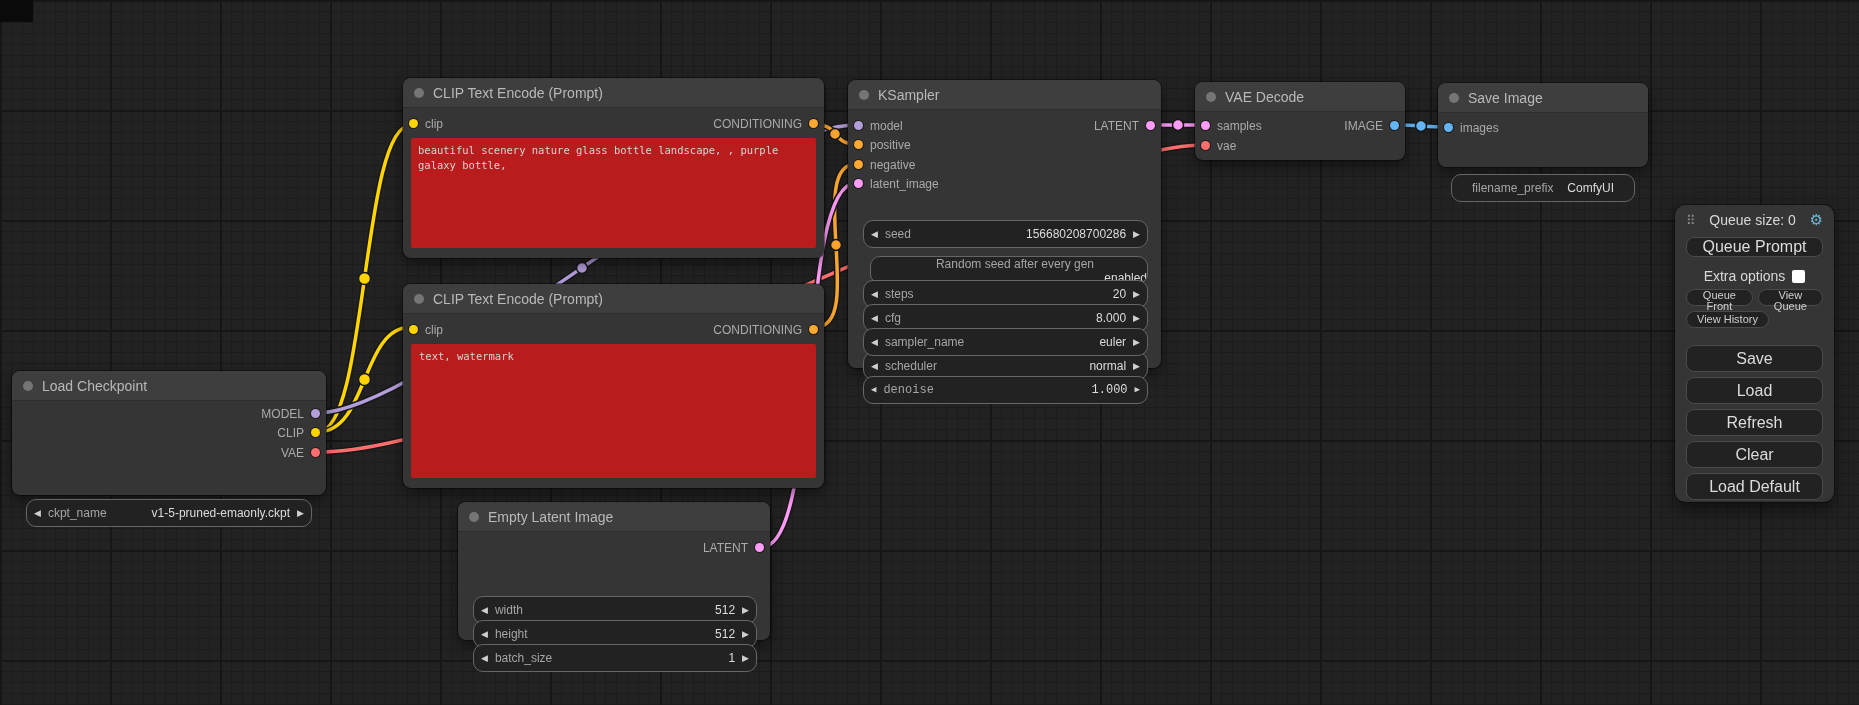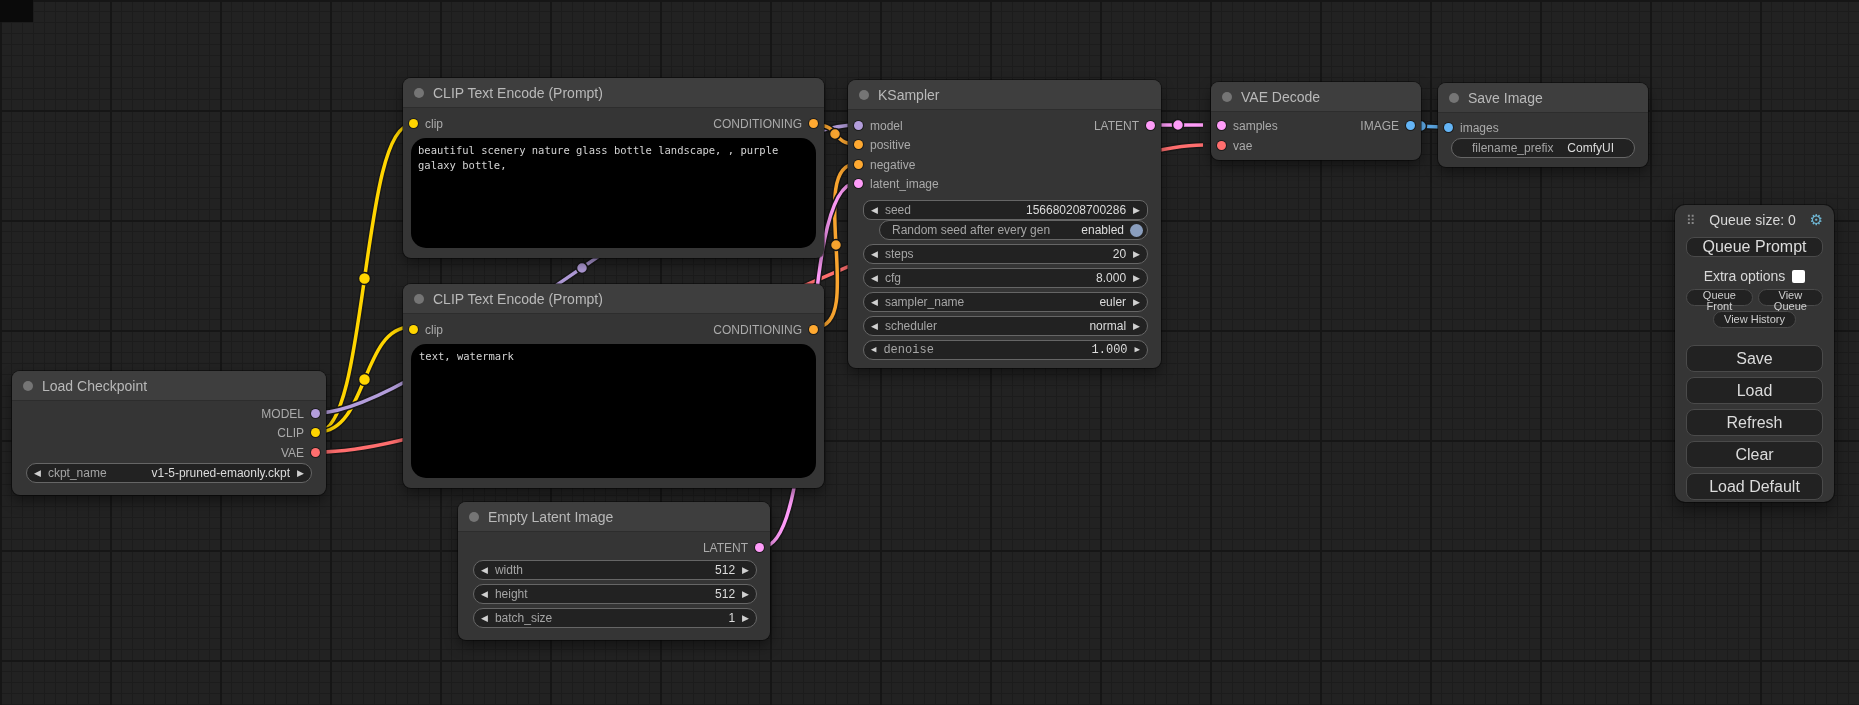--- a/index.html
+++ b/index.html
@@ -33,34 +33,34 @@
     color:#b9b9b9;font-size:14px;border-bottom:1px solid #2d2d2d;
   }
   .title-dot{width:10px;height:10px;border-radius:50%;flex:0 0 auto;}
 
   .slot-row{position:absolute;height:19px;display:flex;align-items:center;gap:7px;font-size:12px;color:#aaa;}
   .slot-row.in{left:6px;}
   .slot-row.out{right:6px;}
   .slot-dot{width:9px;height:9px;border-radius:50%;box-shadow:0 0 0 1px rgba(0,0,0,.45);flex:0 0 auto;}
 
   .widget{
-    position:absolute;height:20px;background:#222;border:1px solid #666;border-radius:10px;
-    display:flex;align-items:center;font-size:12px;overflow:hidden;white-space:nowrap;
+    position:absolute;height:28px;background:#222;border:1px solid #666;border-radius:10px;
+    display:flex;align-items:center;font-size:12px;overflow:hidden;white-space:nowrap;margin-top:36px;
   }
   .aw{color:#d0d0d0;font-size:9px;line-height:1;padding:0 7px;cursor:pointer;flex:0 0 auto;}
   .aw-l::before{content:"\25C0";}
   .aw-r::before{content:"\25B6";}
   .wlabel{color:#a5a5a5;}
   .wlabel.pad{padding-left:12px;}
   .wvalue{margin-left:auto;color:#dcdcdc;}
   .wvalue.pad{padding-right:12px;}
   .toggle-dot{width:13px;height:13px;border-radius:50%;margin:0 4px 0 6px;flex:0 0 auto;cursor:pointer;}
 
   .textbox{
-    position:absolute;background:#000000;border-radius:15px;
+    position:absolute;background:#b91c1c;border-radius:2px;
     color:#d4d4d4;font-family:"DejaVu Sans Mono", monospace;font-size:10.5px;line-height:1.45;
     padding:5px 7px;white-space:pre-wrap;word-break:break-word;cursor:text;
   }
 
   .queue-panel{
     position:absolute;left:1675px;top:205px;width:159px;height:297px;z-index:3;
     background:#353535;border-radius:10px;box-shadow:0 0 0 1px rgba(0,0,0,.4), 0 8px 18px rgba(0,0,0,.5);
     display:flex;flex-direction:column;padding:6px 11px;gap:5px;
   }
   .qp-header{display:flex;align-items:center;height:24px;}
@@ -71,21 +71,21 @@
   .gear::before{content:"\2699";}
   button{
     font-family:"Liberation Sans", sans-serif;background:#222;border:1px solid #4a4a4a;
     color:#dcdcdc;cursor:pointer;display:block;
   }
   .qp-btn{border-radius:8px;width:100%;}
   .qp-btn.big{height:28px;font-size:16px;margin-top:3px;}
   .qp-btn.med{height:27px;font-size:16px;flex:0 0 auto;}
   .qp-extra{display:flex;align-items:center;justify-content:center;gap:7px;height:16px;color:#d8d8d8;font-size:14px;margin-top:6px;}
   .checkbox{width:13px;height:13px;background:#fff;border-radius:2px;cursor:pointer;}
-  .qp-row{display:flex;justify-content:center;gap:5px;height:17px;}
+  .qp-row{display:flex;gap:5px;height:17px;}
   .qp-btn.small{width:auto;height:17px;font-size:11px;color:#cfcfcf;border-radius:10px;padding:0 10px;line-height:1;}
   .qp-gap{height:7px;flex:0 0 auto;}
 </style>
 </head>
 <body>
 
 <div class="corner-artifact"></div>
 
 <svg class="wires" width="1859" height="705">
 
@@ -202,27 +202,27 @@
   </div>
   <div class="slot-row in" style="top:94px;">
     <span class="slot-dot" style="background-color: rgb(255, 156, 249);"></span>
     <span>latent_image</span>
   </div>
   <div class="slot-row out" style="top:36px;">
     <span>LATENT</span>
     <span class="slot-dot" style="background-color: rgb(255, 156, 249);"></span>
   </div>
 
-  <div class="widget" style="left:15px;right:13px;top:120px;border-radius:8px;">
+  <div class="widget" style="left:15px;right:13px;top:104px;">
     <span class="aw aw-l"></span>
     <span class="wlabel">seed</span>
     <span class="wvalue">156680208700286</span>
     <span class="aw aw-r"></span>
   </div>
-  <div class="widget" style="left:31px;right:13px;top:140px;">
+  <div class="widget" style="left:22px;right:13px;top:140px;flex-direction:column;">
     <span class="wlabel pad">Random seed after every gen</span>
     <span class="wvalue">enabled</span>
     <span class="toggle-dot" style="background-color: rgb(138, 158, 190);"></span>
   </div>
   <div class="widget" style="left:15px;right:13px;top:164px;">
     <span class="aw aw-l"></span>
     <span class="wlabel">steps</span>
     <span class="wvalue">20</span>
     <span class="aw aw-r"></span>
   </div>
@@ -245,21 +245,21 @@
     <span class="aw aw-r"></span>
   </div>
   <div class="widget" style="left:15px;right:13px;top:260px;font-family:Liberation Mono, monospace;">
     <span class="aw aw-l"></span>
     <span class="wlabel">denoise</span>
     <span class="wvalue">1.000</span>
     <span class="aw aw-r"></span>
   </div>
 </div>
 
-<div class="node" style="left:1195px;top:82px;width:210px;height:78px;margin-left:16px;">
+<div class="node" style="left:1195px;top:82px;width:210px;height:78px;">
   <div class="node-title">
     <span class="title-dot" style="background-color: rgb(117, 117, 117);"></span>
     <span>VAE Decode</span>
   </div>
   <div class="slot-row in" style="top:34px;">
     <span class="slot-dot" style="background-color: rgb(255, 156, 249);"></span>
     <span>samples</span>
   </div>
   <div class="slot-row in" style="top:54px;">
     <span class="slot-dot" style="background-color: rgb(255, 110, 110);"></span>

